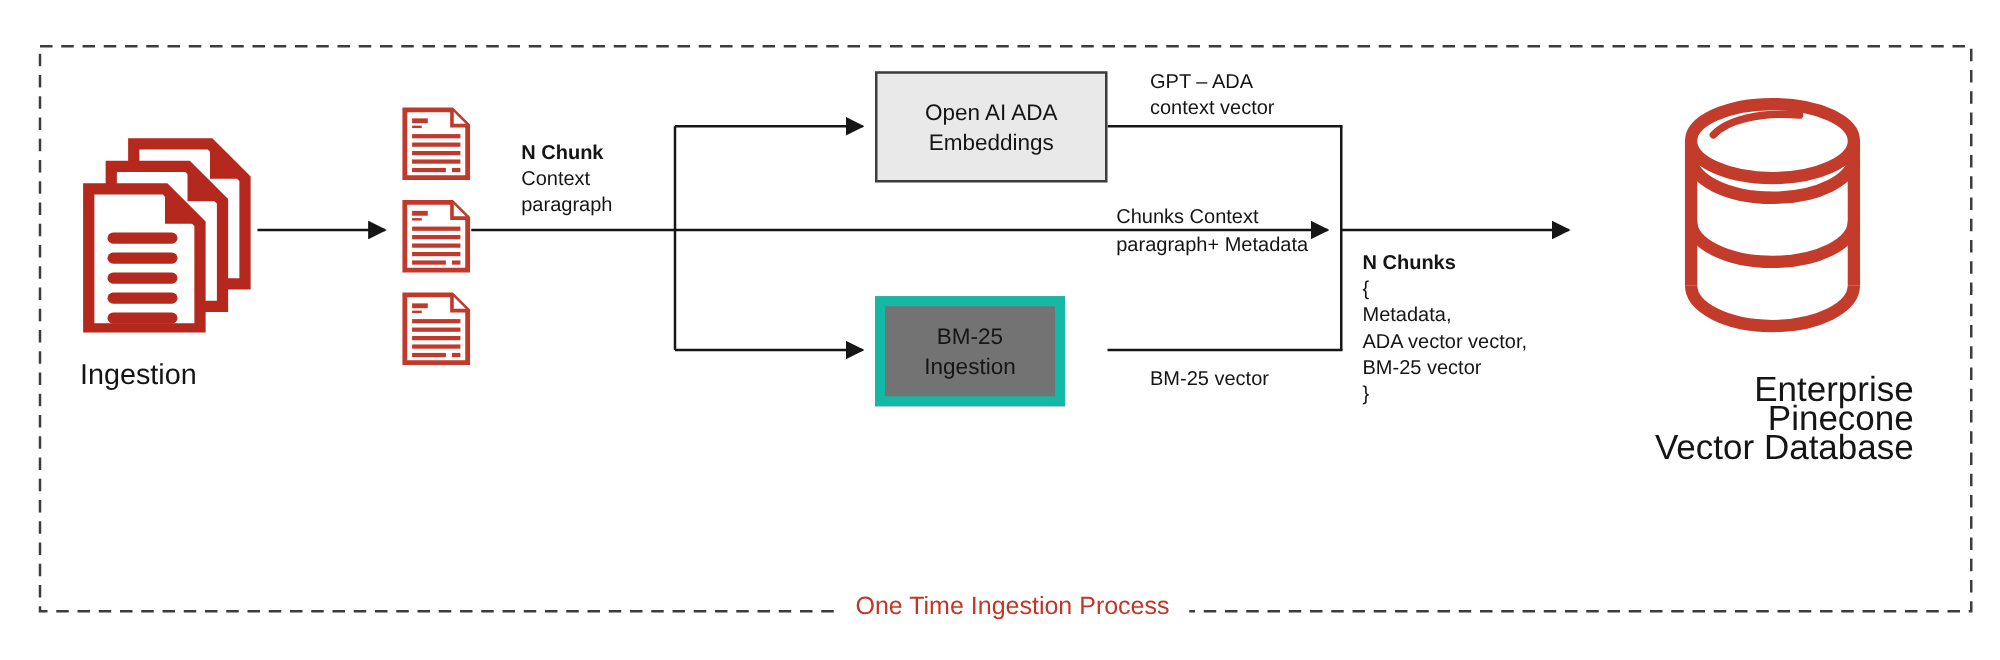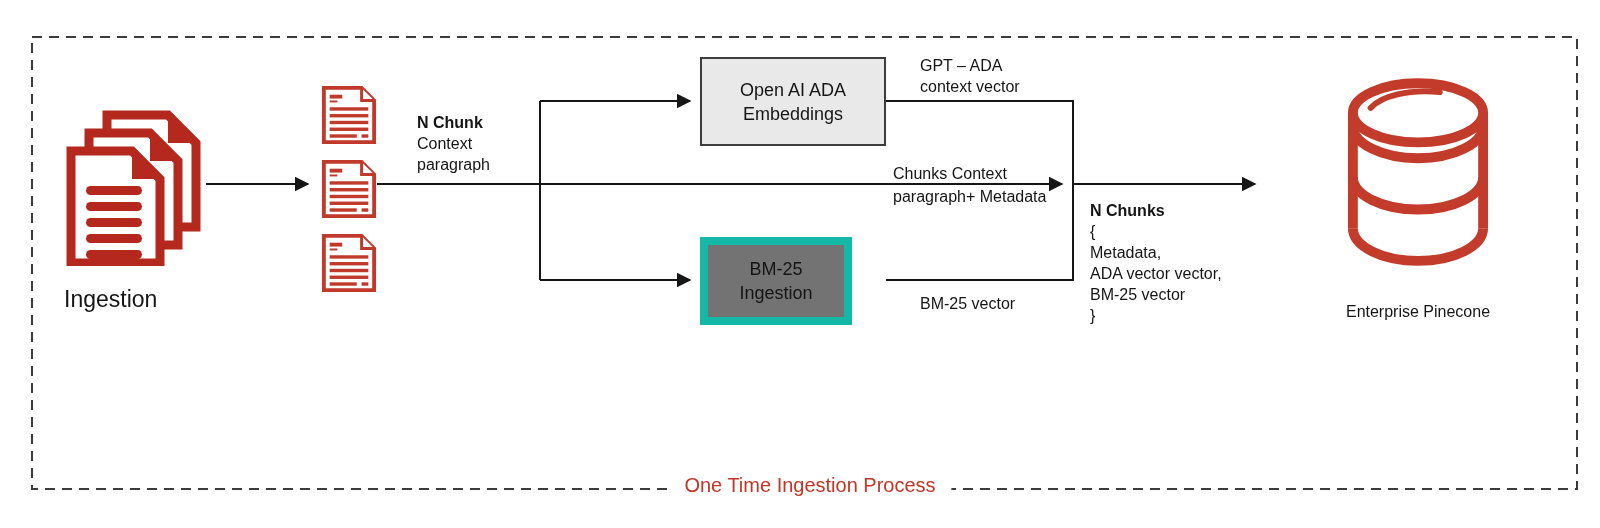--- a/index.html
+++ b/index.html
@@ -28,22 +28,22 @@
     background:#737373; border:8px solid #14b8a6;
   }
   .lbl-documents { left:64px; top:286px; font-size:23px; }
   .lbl-nchunk { left:417px; top:112px; }
   .lbl-gpt { left:920px; top:55px; }
   .lbl-mid1 { left:893px; top:163px; }
   .lbl-mid2 { left:893px; top:186px; }
   .lbl-bm25vec { left:920px; top:293px; }
   .lbl-nchunks { left:1090px; top:200px; }
   .lbl-db {
-    left:1305px; top:300px; width:226px; text-align:center;
-    font-size:16px; line-height:23px;
+    left:1305px; top:300px; width:226px; text-align:right;
+    font-size:28px; line-height:23px;
   }
   .footer-label {
     left:810px; top:474px; transform:translateX(-50%);
     font-size:20px; color:#c23527; background:#fff; padding:0 16px;
     white-space:nowrap;
     text-align:right;
   }
   .icon { position:absolute; }
   .icon-docs { left:66px; top:110px; }
   .icon-chunk1 { left:320px; top:84px; }
@@ -188,17 +188,18 @@
     <div class="bold">N Chunks</div>
     <div>{</div>
     <div>Metadata,</div>
     <div>ADA vector vector,</div>
     <div>BM-25 vector</div>
     <div>}</div>
   </div>
 
   <div class="abs label lbl-db">
     <div>Enterprise Pinecone</div>
+    <div>Vector Database</div>
   </div>
 
   <div class="abs footer-label">One Time Ingestion Process</div>
 
 </div>
 
 </body></html>

